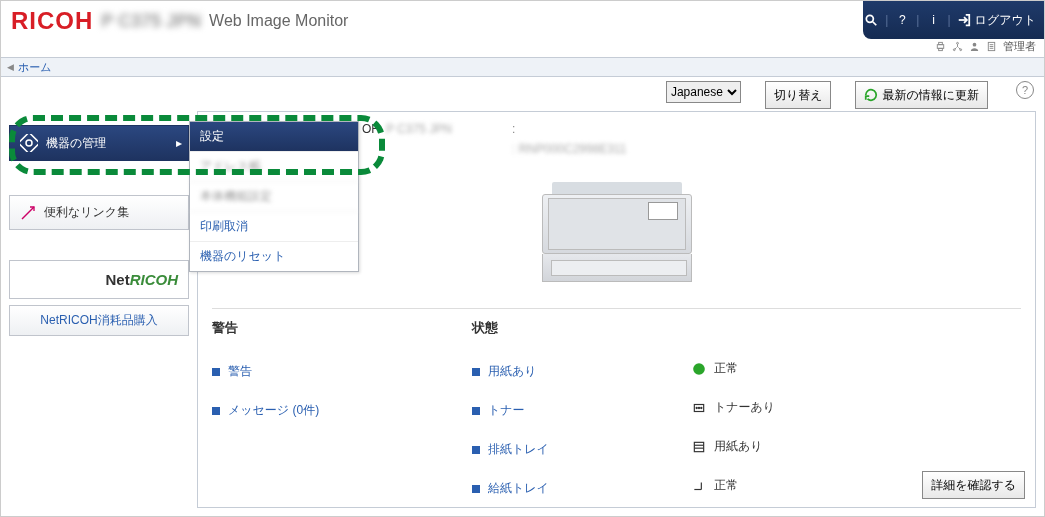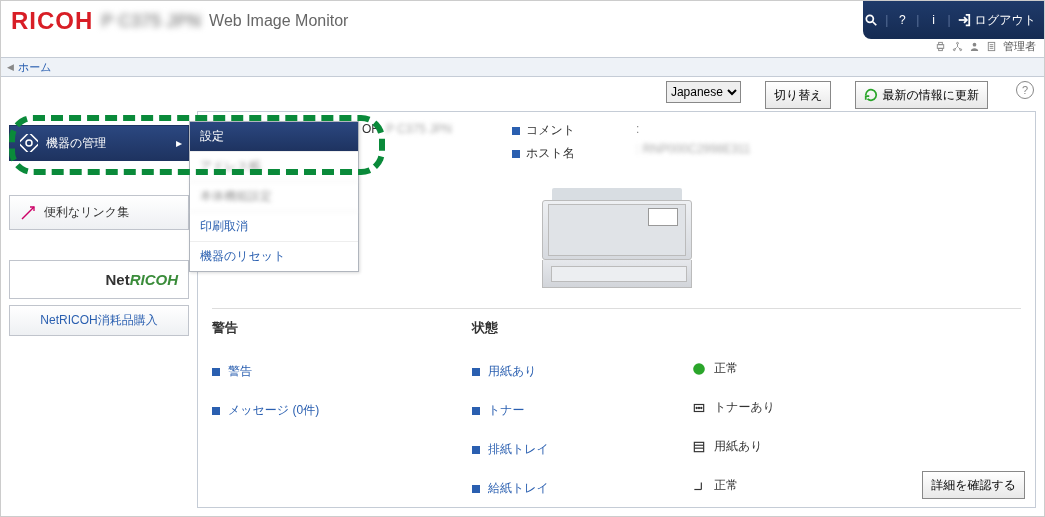--- a/index.html
+++ b/index.html
@@ -192,30 +192,20 @@
     <div class="main">
       <div class="inforow">
         <div class="infocol" style="min-width:260px">
           <div class="kv" style="padding-left:150px">
             <span>OH</span>
             <span class="valblur">P C375 JPN</span>
           </div>
         </div>
         <div class="infocol">
           <div class="kv">
-            <span class="sq"></span>
-            <span class="label">コメント</span>
-          </div>
-          <div class="kv">
-            <span class="sq"></span>
-            <span class="label">ホスト名</span>
-          </div>
-        </div>
-        <div class="infocol">
-          <div class="kv">
             <span class="val">:</span>
           </div>
           <div class="kv">
             <span class="valblur">: RNP000C2998E311</span>
           </div>
         </div>
       </div>
 
       <div class="printer">
         <div class="ptop"></div>

